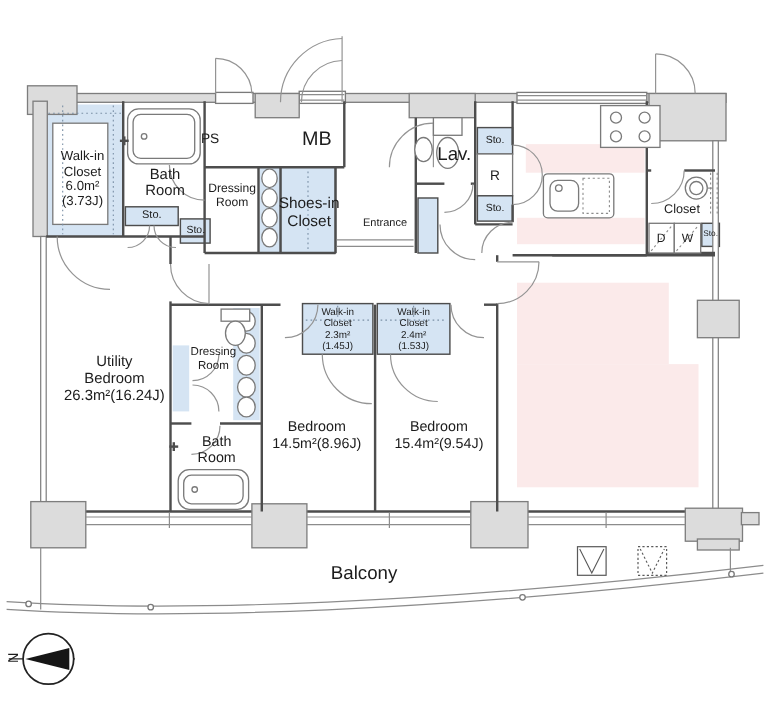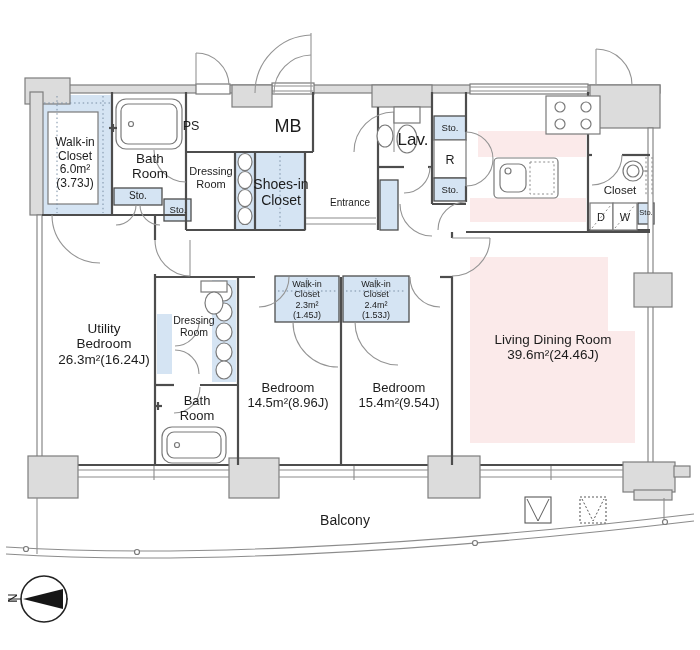--- a/index.html
+++ b/index.html
@@ -303,18 +303,16 @@
 2.3m²
 (1.45J)</div>
 <div class="lbl" style="left:376px;top:299px;font-size:9px">Walk-in
 Closet
 2.4m²
 (1.53J)</div>
 <div class="lbl" style="left:288px;top:396px;font-size:13px">Bedroom
 14.5m²(8.96J)</div>
 <div class="lbl" style="left:399px;top:396px;font-size:13px">Bedroom
 15.4m²(9.54J)</div>
-<div class="lbl" style="left:553px;top:347px;font-size:13.5px">Living Dining Room
-39.6m²(24.46J)</div>
-<div class="lbl" style="left:345px;top:521px;font-size:14px">Balcony</div>
+<div class="lbl" style="left:331px;top:521px;font-size:17px">Balcony</div>
 <div class="lbl rot" style="left:13px;top:598px;font-size:13px">N</div>
 
 </div>
 
 </body></html>

